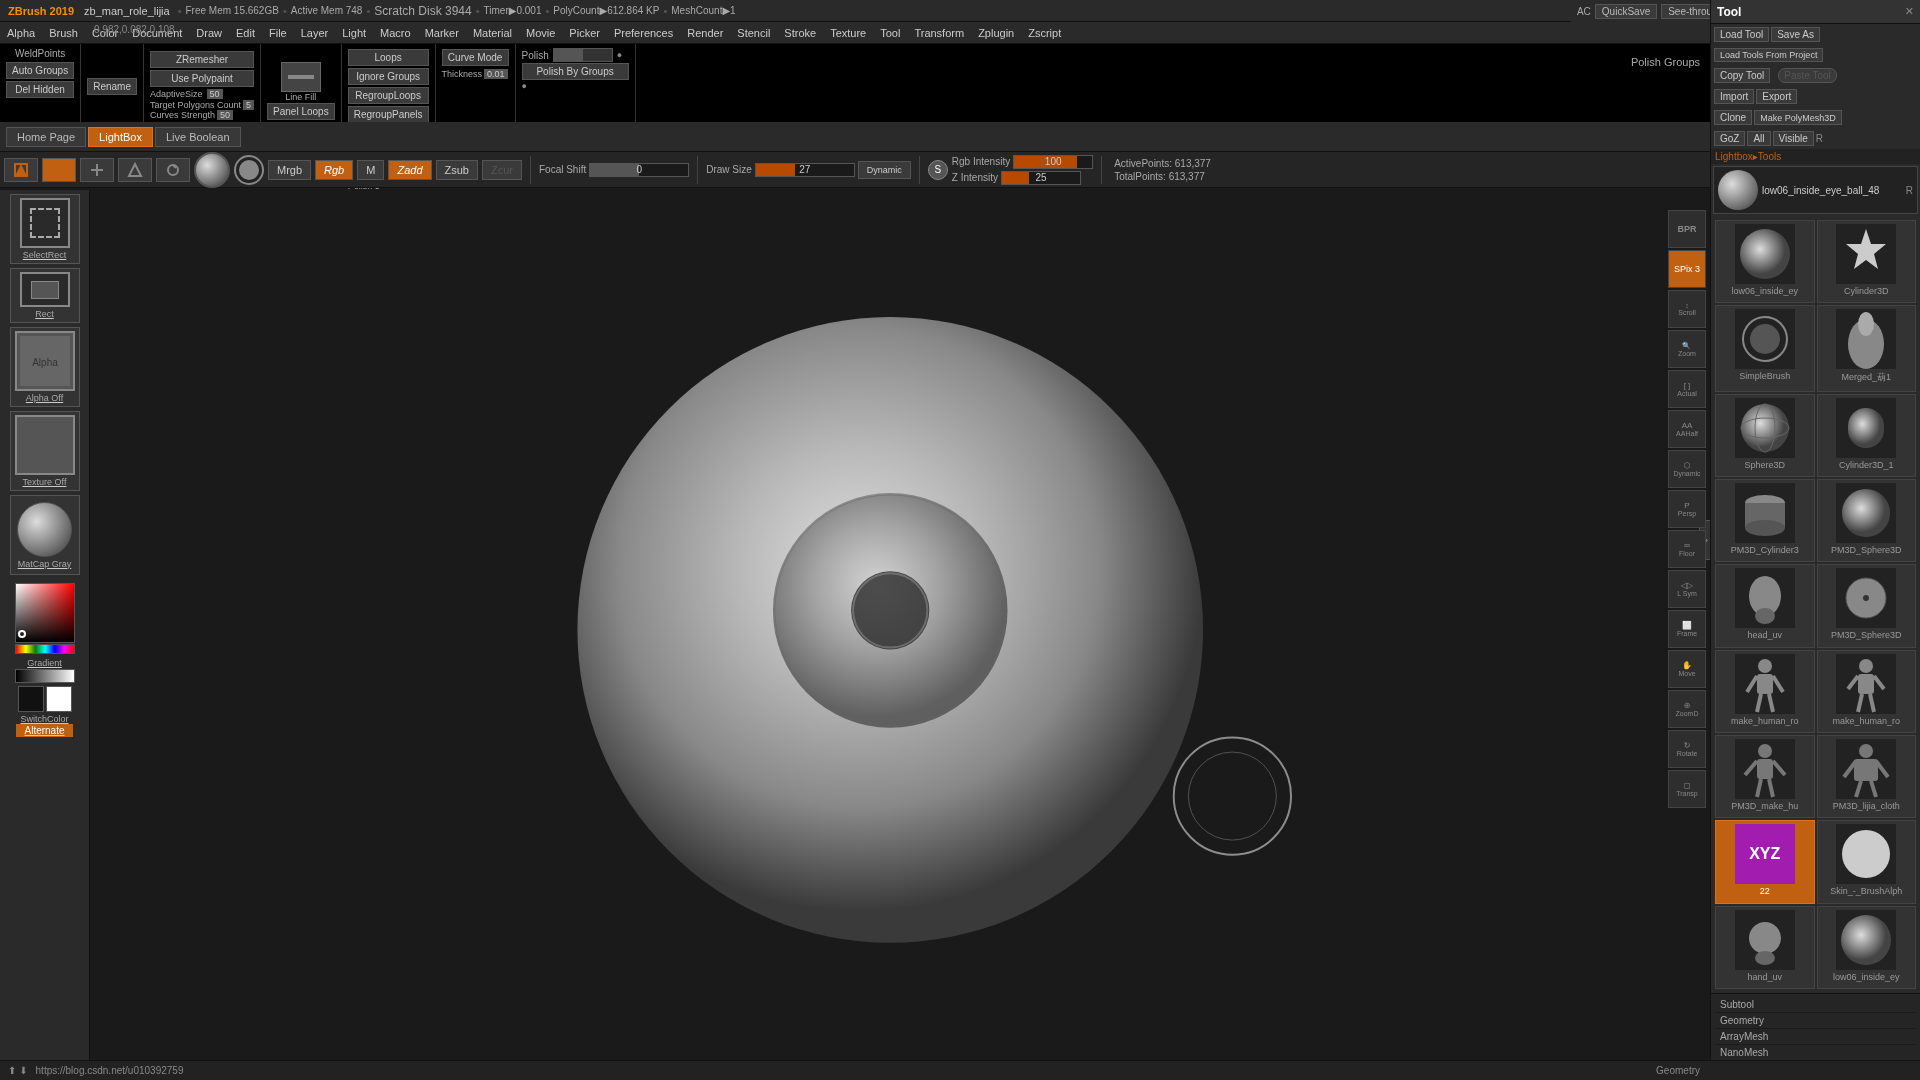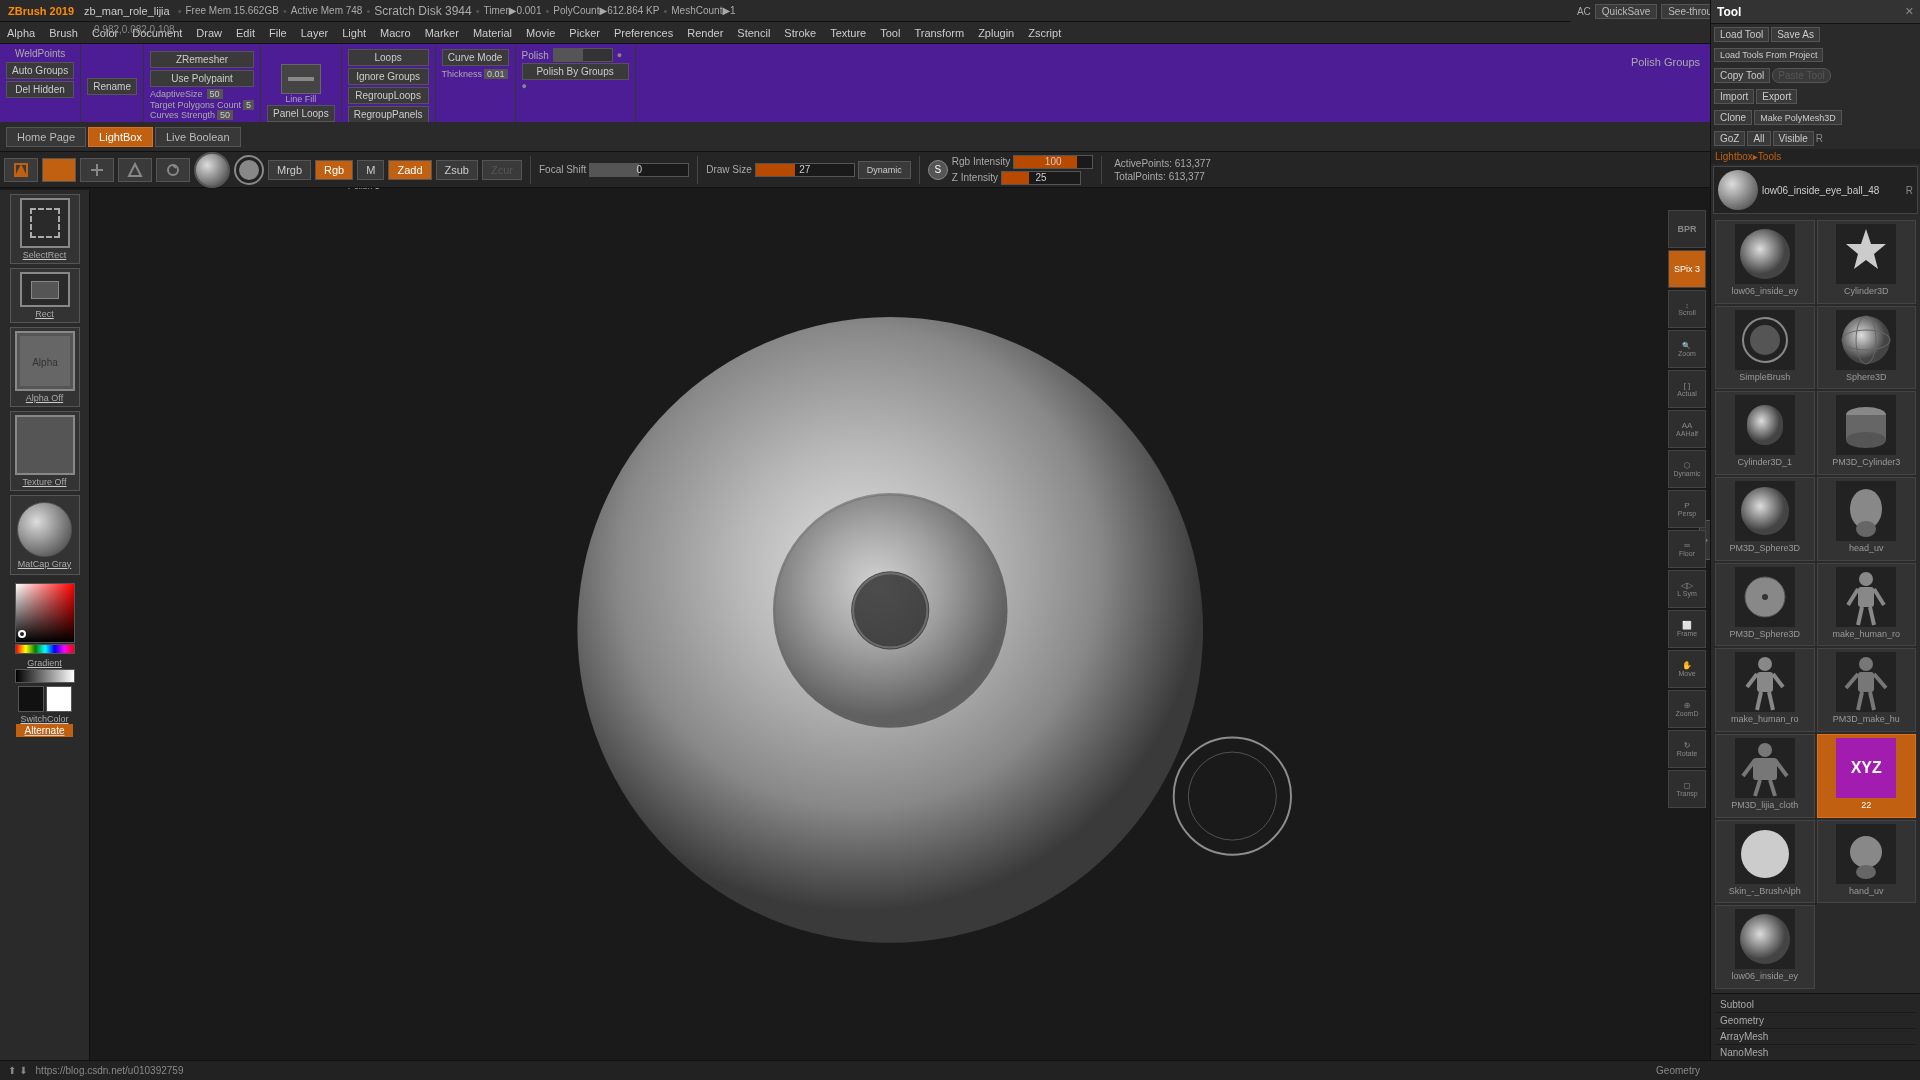--- a/index.html
+++ b/index.html
@@ -50,24 +50,24 @@
       color: #bbb;
       background: #3a3a3a;
       border: 1px solid #555;
       cursor: pointer;
     }
 
     
     #toolbar-row {
       width: 100%;
       height: 100px;
-      background: #4c1d95;
+      background: #000000;
       display: flex;
       align-items: flex-start;
-      border-bottom: 2px solid #0ea5e9;
+      border-bottom: 5px solid #0ea5e9;
       position: relative;
     }
 
     .tool-section {
       display: flex;
       flex-direction: column;
       padding: 4px 6px;
       border-right: 1px solid #333;
       height: 100%;
       min-width: 60px;
@@ -140,21 +140,21 @@
       border-bottom: 1px solid #111;
     }
     .act-btn {
       padding: 3px 8px;
       font-size: 11px;
       color: #ccc;
       background: #3a3a3a;
       border: 1px solid #555;
       cursor: pointer;
     }
-    .act-btn.active-orange { background: #c06010; color: #fff; }
+    .act-btn.active-orange { background: #c06010; color: #fff; font-style: italic; }
 
     .slider-container {
       display: flex;
       align-items: center;
       gap: 3px;
     }
     .slider-label { font-size: 10px; color: #aaa; }
     .slider-track {
       width: 80px;
       height: 14px;
@@ -819,21 +819,21 @@
     <span style="cursor:pointer;color:#888;">✕</span>
   </div>
 
   <div style="display:flex;flex-wrap:wrap;gap:2px;padding:3px;background:#2a2a2a;">
     <button class="tool-list-btn">Load Tool</button>
     <button class="tool-list-btn">Save As</button>
   </div>
   <div style="display:flex;flex-wrap:wrap;gap:2px;padding:3px;background:#2a2a2a;">
     <button class="tool-list-btn" style="font-size:9px;">Load Tools From Project</button>
   </div>
-  <div style="display:flex;flex-wrap:wrap;gap:2px;padding:3px;background:#2a2a2a;">
+  <div style="display:flex;flex-wrap:wrap;gap:8px;padding:3px;background:#2a2a2a;">
     <button class="tool-list-btn">Copy Tool</button>
     <button class="tool-list-btn" style="color:#555;border-radius:7px;">Paste Tool</button>
   </div>
   <div style="display:flex;flex-wrap:wrap;gap:2px;padding:3px;background:#2a2a2a;">
     <button class="tool-list-btn">Import</button>
     <button class="tool-list-btn">Export</button>
   </div>
   <div style="display:flex;flex-wrap:wrap;gap:2px;padding:3px;background:#2a2a2a;">
     <button class="tool-list-btn">Clone</button>
     <button class="tool-list-btn" style="font-size:9px;">Make PolyMesh3D</button>
@@ -878,20 +878,29 @@
       <span class="tool-label">Cylinder3D</span>
     </div>
     <div class="tool-grid-item">
       <div class="tool-thumb">
         <svg width="60" height="60">
           <circle cx="30" cy="30" r="22" fill="none" stroke="#888" stroke-width="2"></circle>
           <circle cx="30" cy="30" r="15" fill="#555"></circle>
         </svg>
       </div>
       <span class="tool-label">SimpleBrush</span>
+    </div>
+    <div class="tool-grid-item">
+      <div class="tool-thumb">
+        <svg width="60" height="60">
+          <ellipse cx="30" cy="35" rx="18" ry="25" fill="#888"></ellipse>
+          <ellipse cx="30" cy="15" rx="8" ry="12" fill="#aaa"></ellipse>
+        </svg>
+      </div>
+      <span class="tool-label">Merged_葫1</span>
     </div>
     <div class="tool-grid-item">
       <div class="tool-thumb">
         <svg width="60" height="60">
           <defs>
               <radialGradient id="sph3d" cx="40%" cy="40%">
                 <stop offset="0%" stop-color="#ddd"></stop>
                 <stop offset="100%" stop-color="#444"></stop>
               </radialGradient>
             </defs>

